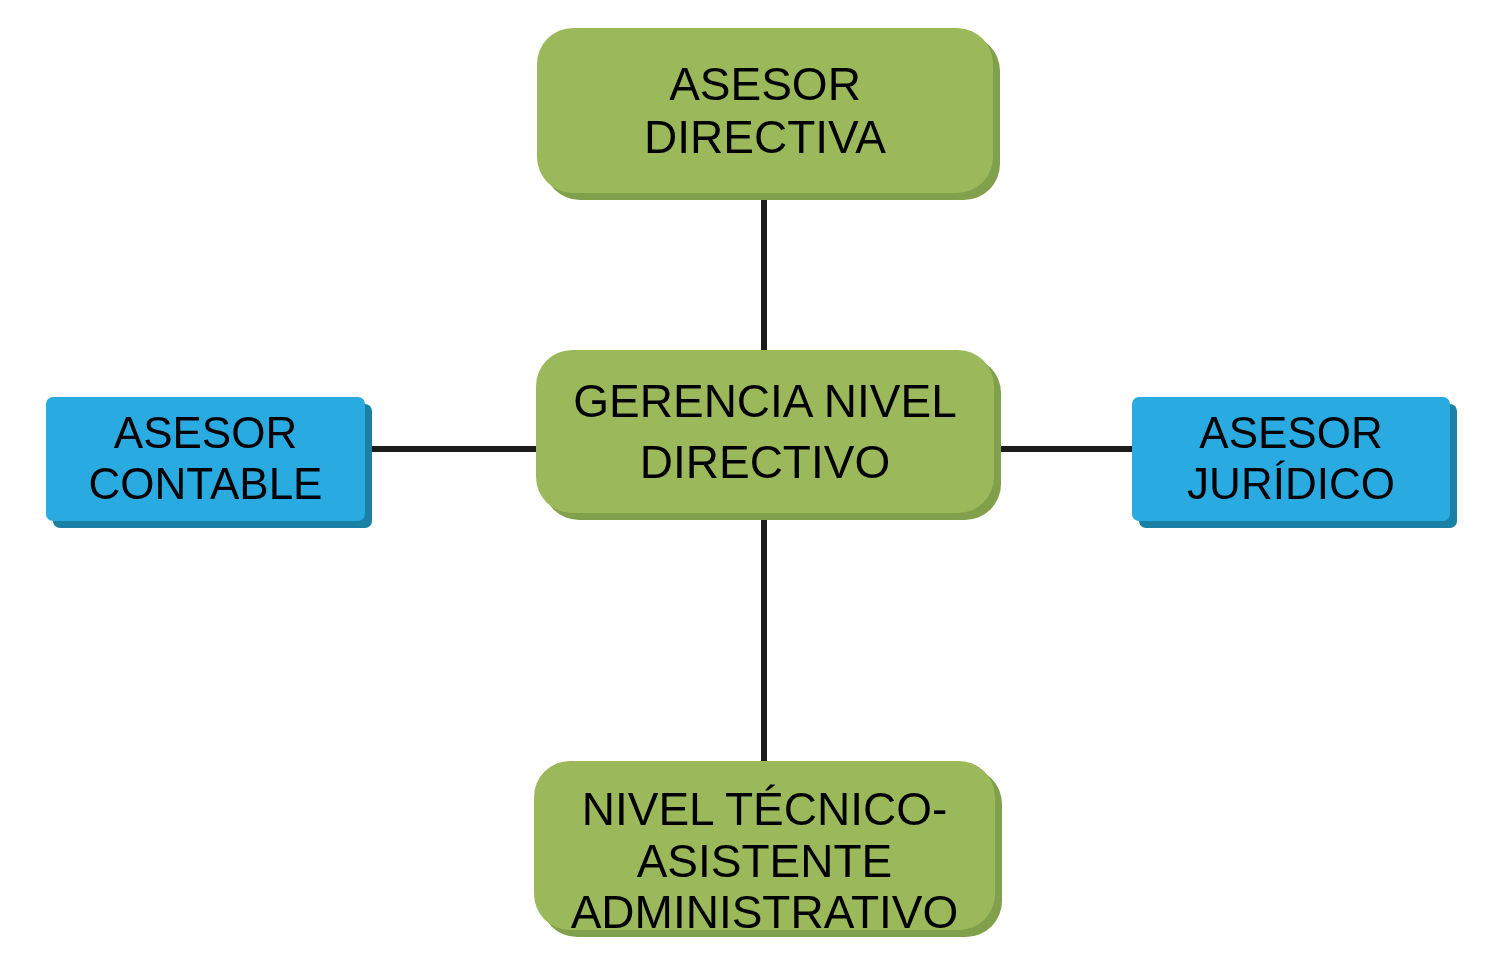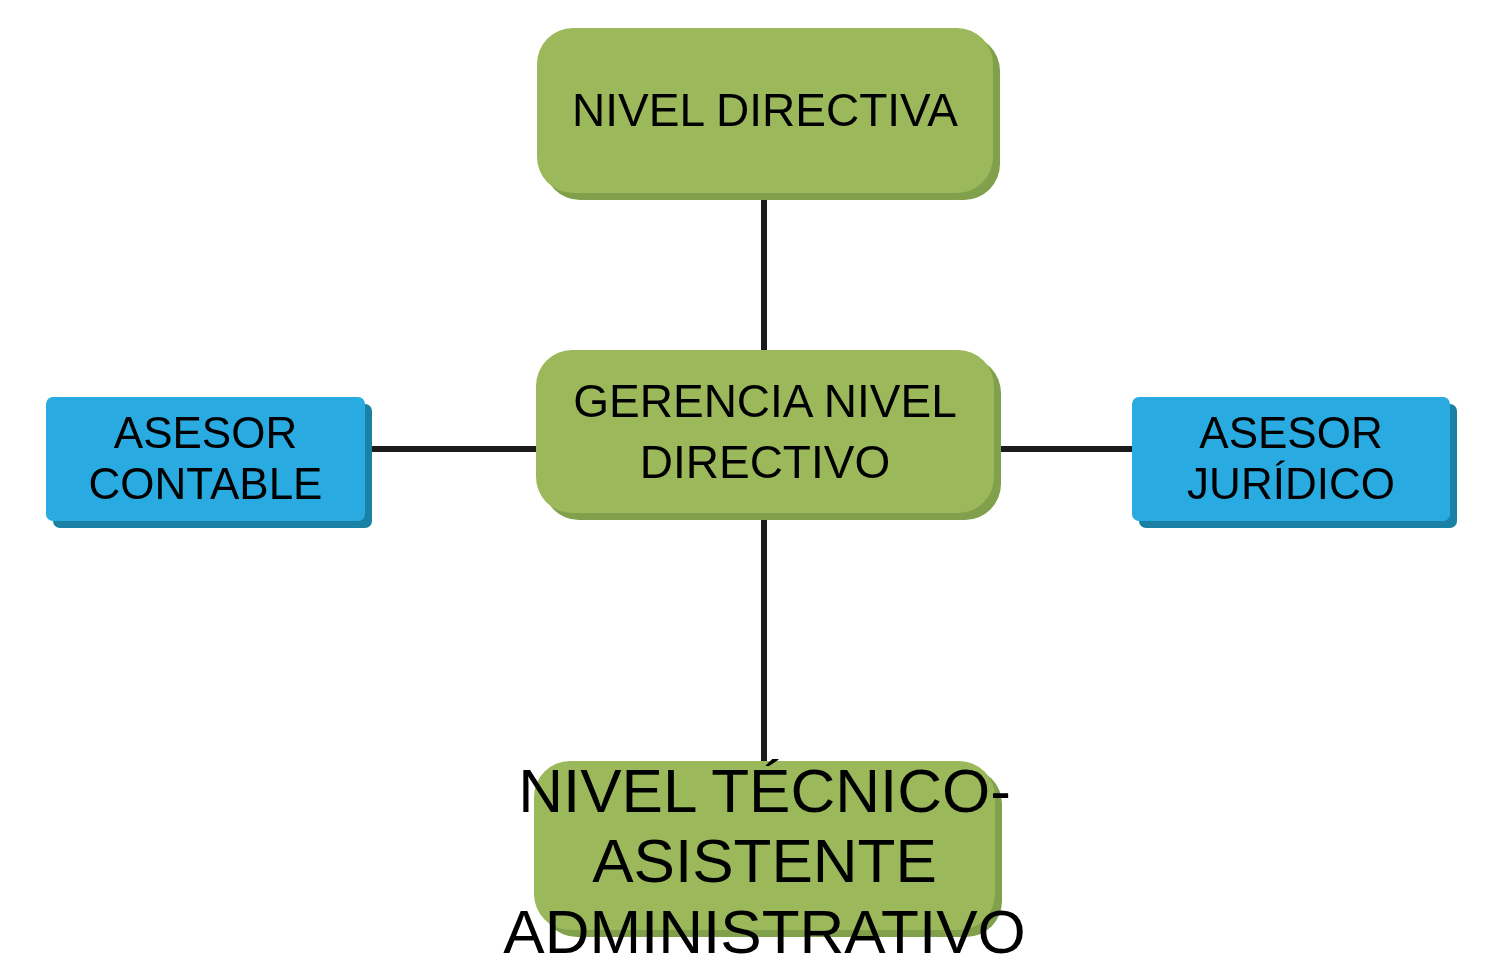--- a/index.html
+++ b/index.html
@@ -41,21 +41,21 @@
     white-space: pre-line;
     text-align: center;
     color: #000000;
     font-weight: 400;
   }
   
   .node-junta .label          { font-size: 46px; line-height: 1.15; }
   .node-gerencia .label       { font-size: 46px; line-height: 1.32; }
   .node-contable .label,
   .node-juridico .label       { font-size: 44px; line-height: 1.15; }
-  .node-tecnico .label        { font-size: 62px; line-height: 1.13; margin-top: 32px; }
+  .node-tecnico .label        { font-size: 46px; line-height: 1.13; margin-top: 32px; }
 
   
   .connector-top    { left: 761px; top: 190px; width: 6px;  height: 163px; }
   .connector-bottom { left: 761px; top: 511px; width: 6px;  height: 253px; }
   .connector-left   { left: 363px; top: 446px; width: 176px; height: 6px; }
   .connector-right  { left: 992px; top: 446px; width: 143px; height: 6px; }
 
   .node-junta    { left: 537px;  top: 28px;  width: 456px; height: 165px; }
   .node-gerencia { left: 536px;  top: 350px; width: 458px; height: 163px; }
   .node-contable { left: 46px;   top: 397px; width: 319px; height: 124px; }
@@ -66,21 +66,21 @@
 <body>
 
 <div class="canvas">
 
   <div class="connector connector-top"></div>
   <div class="connector connector-bottom"></div>
   <div class="connector connector-left"></div>
   <div class="connector connector-right"></div>
 
   <div class="node green node-junta">
-    <span class="label">NIVEL DIRECTIVA</span>
+    <span class="label">ASESOR DIRECTIVA</span>
   </div>
 
   <div class="node green node-gerencia">
     <span class="label">GERENCIA NIVEL
 DIRECTIVO</span>
   </div>
 
   <div class="node blue node-contable">
     <span class="label">ASESOR
 CONTABLE</span>

